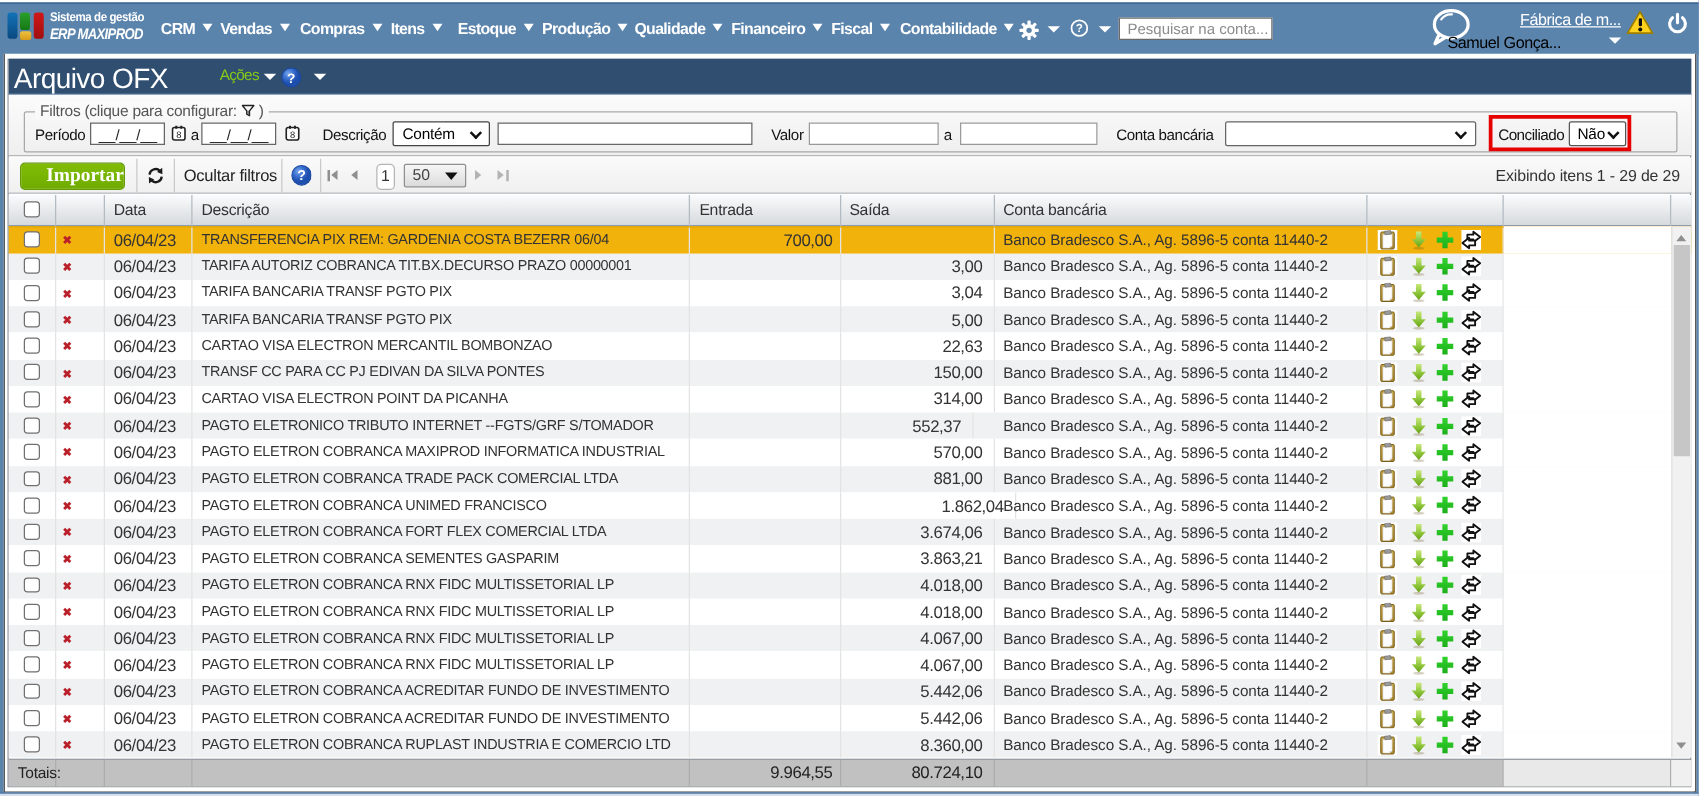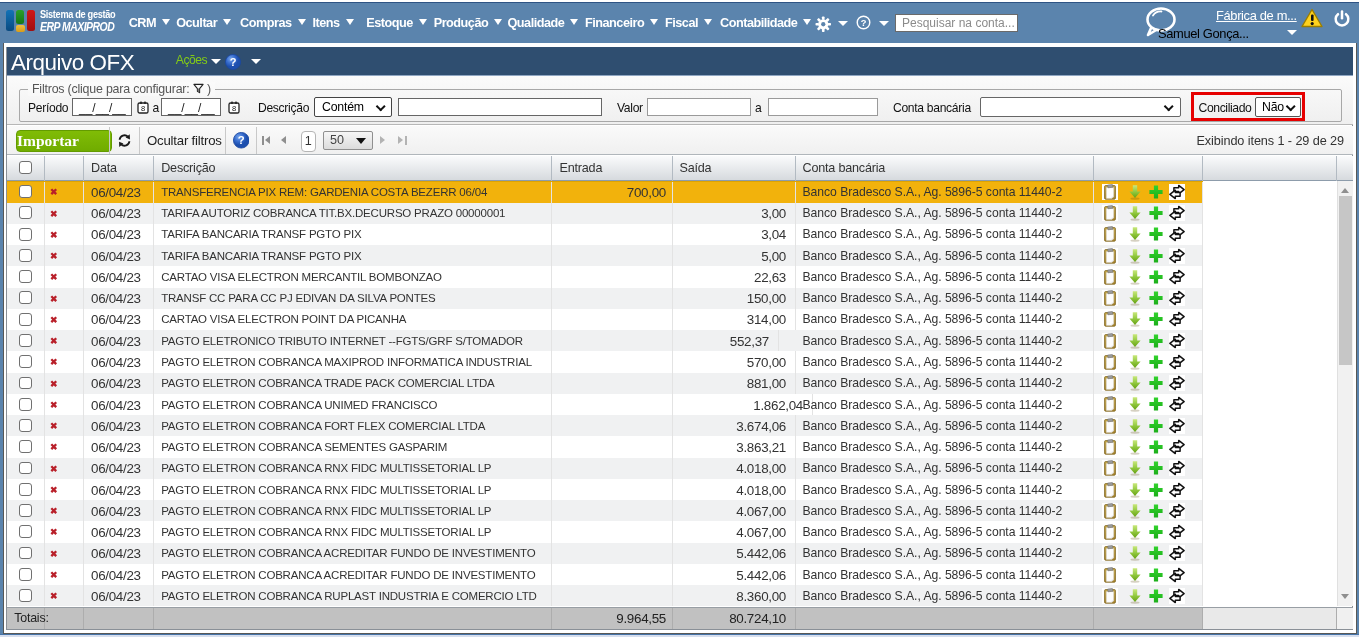--- a/index.html
+++ b/index.html
@@ -20,21 +20,21 @@
 #legend{left:28px;top:81.5px;background:linear-gradient(#fbfbfb,#f8f8f8);padding:0 4px;font-size:12.4px;color:#555;letter-spacing:-.2px}
 .flab{position:absolute;top:100.5px;font-size:12.1px;color:#111;letter-spacing:-.3px}
 .finp{position:absolute;top:98px;height:17.5px;background:#fff;border:1px solid #666}
 .fsel{position:absolute;top:96.6px;height:20px;background:#fff;border:1.5px solid #444;border-radius:2px;font-size:12.3px;color:#000}
 .fsel .sv{position:absolute;left:7px;top:2.5px;letter-spacing:-.2px}
 .selarr{position:absolute;width:9px;height:9px}
 .selarr:before{content:"";position:absolute;left:1px;top:1px;width:5.4px;height:5.4px;border-right:2.1px solid #111;border-bottom:2.1px solid #111;transform:rotate(45deg)}
 
 #toolbar{left:6.75px;top:125.5px;width:1345.9px;height:29.5px;background:linear-gradient(#fafafa,#f0f0f0);border-bottom:1px solid #b0b6bb}
 .tsep{position:absolute;top:127px;height:26.5px;width:1px;background:#c9c9c9}
-#imp{position:absolute;left:16px;top:130.3px;width:96px;height:21.6px;background:linear-gradient(#80bc06,#70ac00);border:1px solid #639b00;border-radius:4px;color:#fff;font-family:"Liberation Serif",serif;font-weight:700;font-size:15.5px;text-align:left;line-height:19.5px}
+#imp{position:absolute;left:16px;top:130.3px;width:84px;height:21.6px;background:linear-gradient(#80bc06,#70ac00);border:1px solid #639b00;border-radius:4px;color:#fff;font-family:"Liberation Serif",serif;font-weight:700;font-size:15.5px;text-align:right;line-height:19.5px}
 .pgarr{position:absolute;top:136px}
 
 #thead{left:6.75px;top:155.7px;width:1345.9px;height:25.6px;background:linear-gradient(#fafbfc,#d6dade);border-bottom:1px solid #8d9cab}
 .hcell{position:absolute;top:0;height:25.6px;border-right:1px solid #b2bac2;font-size:12.6px;color:#333;letter-spacing:-.2px}
 .hcell span{position:absolute;top:5.5px;left:7px;white-space:nowrap}
 
 .row{position:absolute;left:6.75px;width:1345.9px}
 .cell{position:absolute;top:0;height:100%;border-right:1px solid #e3e3e3;overflow:hidden}
 .txt{position:absolute;top:50%;transform:translateY(-50%);white-space:nowrap;font-size:13.4px;color:#333;letter-spacing:-.3px}
 .dtx{font-size:11.5px;letter-spacing:-.2px}
@@ -59,21 +59,21 @@
 <div class="ab" style="left:0;top:0;width:1359px;height:1.5px;background:#fff"></div>
 <div class="ab" style="left:0;top:1.5px;width:1359px;height:1px;background:#2d5384"></div>
 <div id="tbar" class="ab">
   <div class="ab" style="left:5.7px;top:7.5px;width:8.4px;height:21.2px;border-radius:2.5px;background:linear-gradient(#1273b8,#0a4a80)"></div>
   <div class="ab" style="left:16.4px;top:7px;width:7.9px;height:14.2px;border-radius:2.5px;background:linear-gradient(#2aa02a,#157815)"></div>
   <div class="ab" style="left:16.4px;top:22.5px;width:8.4px;height:6.6px;border-radius:2px;background:linear-gradient(#f0c040,#d89c18)"></div>
   <div class="ab" style="left:27px;top:7.5px;width:8px;height:21.2px;border-radius:2.5px;background:linear-gradient(#d01818,#a00f0f)"></div>
   <div class="ab" style="left:39.8px;top:6.5px;color:#fff;font-size:10px;font-weight:700;letter-spacing:-.35px;transform:scaleX(.92);transform-origin:0 0">Sistema de gestão</div>
   <div class="ab" style="left:39.8px;top:17.5px;color:#fff;font-size:12.3px;font-weight:700;font-style:italic;letter-spacing:-.6px;transform:scaleX(.85);transform-origin:0 0">ERP MAXIPROD</div>
   <div class="mi" style="left:128.7px">CRM</div>
-  <div class="mi" style="left:176.2px">Ocultar</div>
+  <div class="mi" style="left:176.2px">Vendas</div>
   <div class="mi" style="left:240.0px">Compras</div>
   <div class="mi" style="left:312.5px">Itens</div>
   <div class="mi" style="left:366.2px">Estoque</div>
   <div class="mi" style="left:433.7px">Produção</div>
   <div class="mi" style="left:507.5px">Qualidade</div>
   <div class="mi" style="left:585.0px">Financeiro</div>
   <div class="mi" style="left:665.0px">Fiscal</div>
   <div class="mi" style="left:720.0px">Contabilidade</div>
   <svg class="ab" viewBox="0 0 20 20" style="left:815px;top:13px;width:16.5px;height:16.5px">
       <g fill="#fff">

